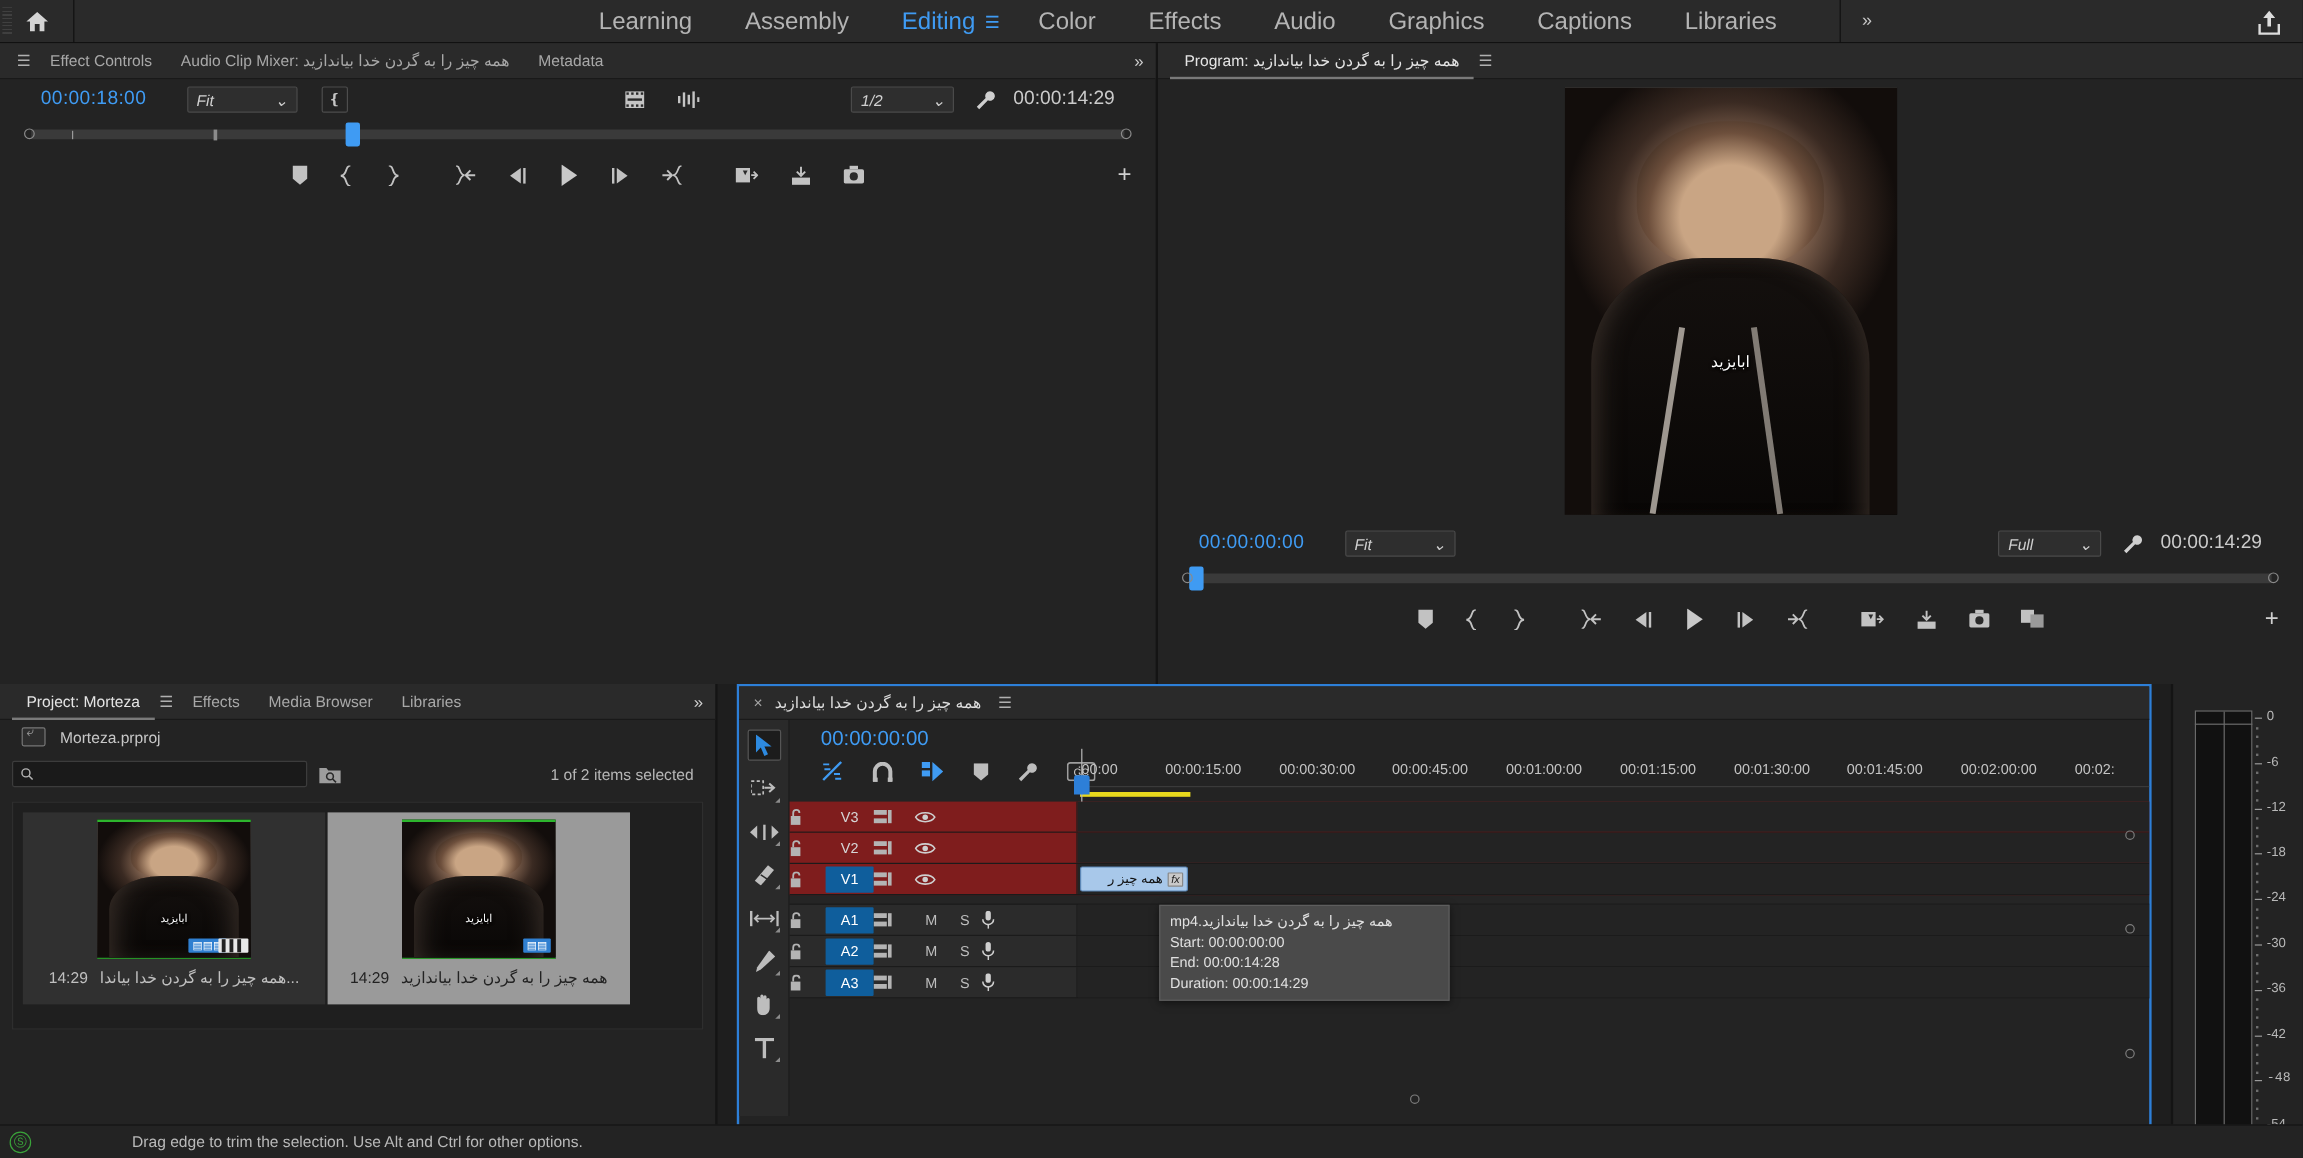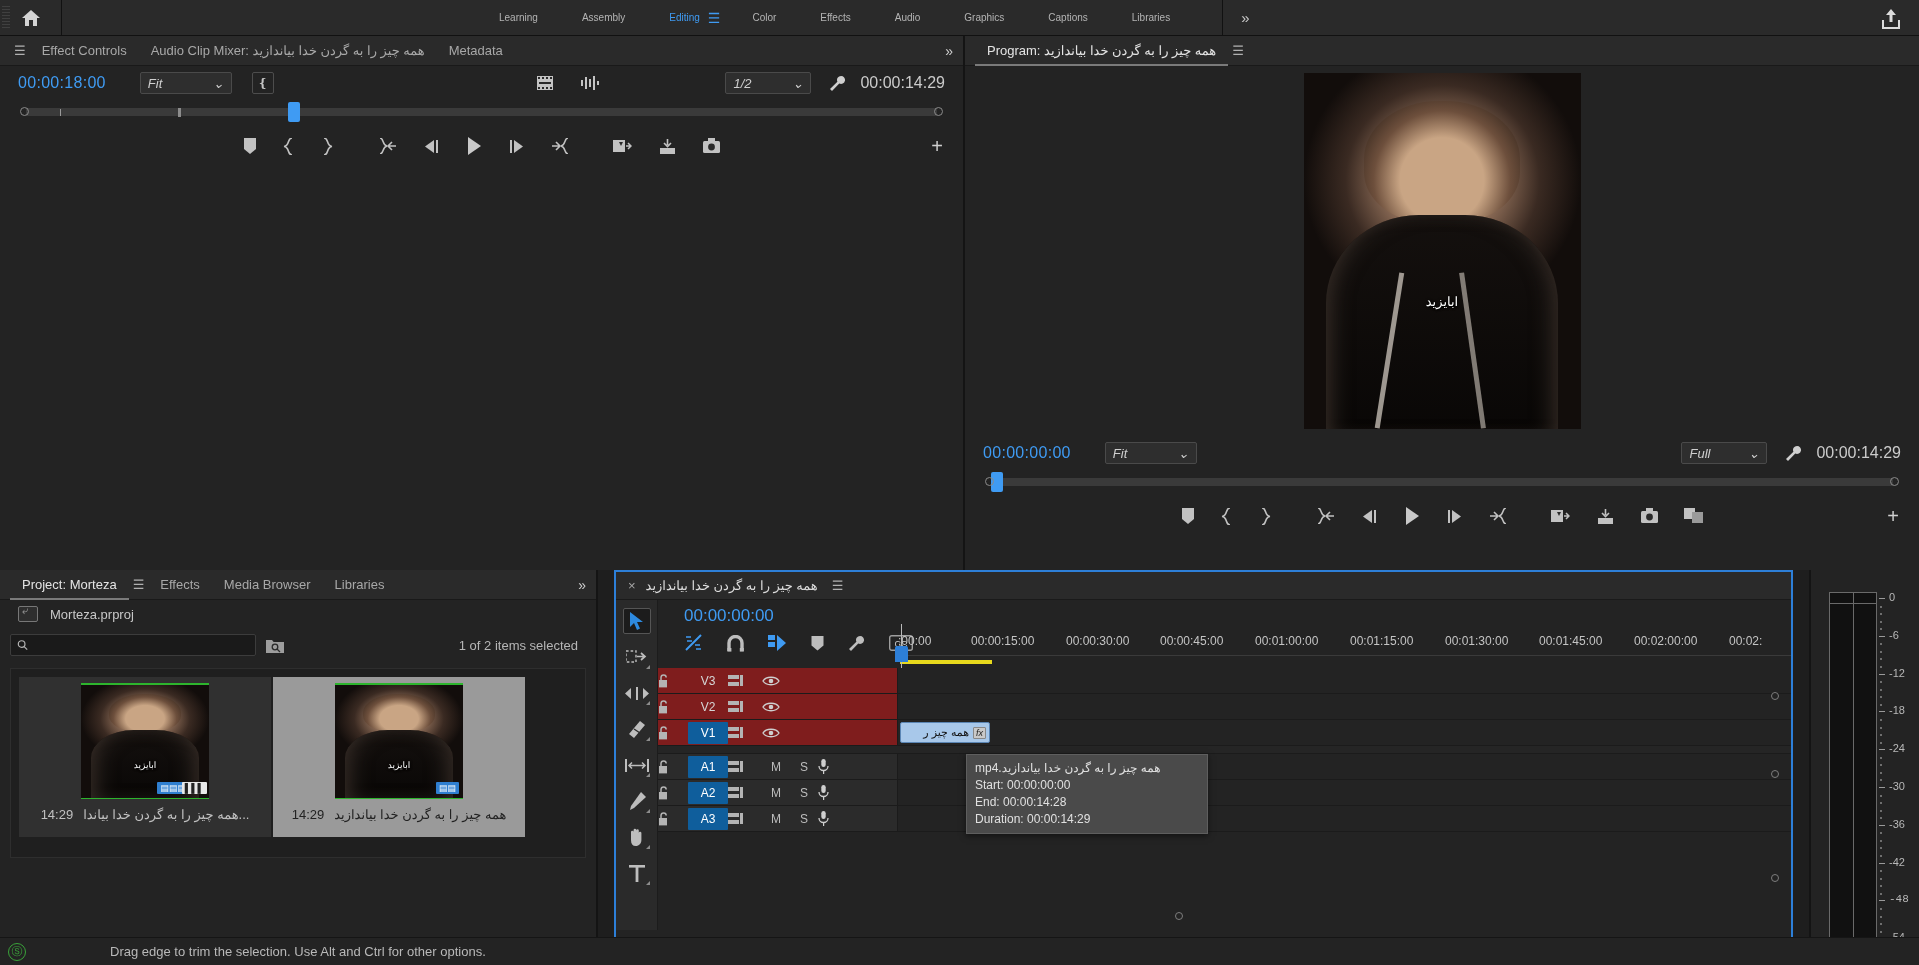--- a/index.html
+++ b/index.html
@@ -24,21 +24,21 @@
     width: 62px; height: 36px;
     display: flex; align-items: center; justify-content: center;
     border-right: 1px solid #111;
   }
   #grip { width: 8px; height: 36px; background:
      repeating-linear-gradient(to bottom, #555 0 1px, transparent 1px 3px);
      opacity:.5; position:absolute; left:2px; top:6px; height:24px; }
   #ws-tabs { display: flex; align-items: center; margin-left: 415px; height: 36px; }
   .ws-tab {
     padding: 0 22px; height: 36px; line-height: 36px;
-    font-size: 10px; color: #b4b4b4; cursor: pointer; white-space: nowrap;
+    font-size: 20px; color: #b4b4b4; cursor: pointer; white-space: nowrap;
   }
   .ws-tab.active { color: #3f9bf3; }
   .ws-menu-icon { color: #3f9bf3; font-size: 14px; margin-left: -14px; padding-right: 10px; }
   #ws-more { padding: 0 18px; color: #c8c8c8; font-size: 15px; border-left: 1px solid #111; height:36px; line-height:36px; margin-left: 30px;}
   #share-btn { position: absolute; right: 18px; top: 8px; }
 
   
   #monitors { display: flex; height: 534px; }
   .mon { background: #232323; position: relative; }
   #source-panel { width: 965px; border-right: 2px solid #141414; }
@@ -106,21 +106,21 @@
   }
   #src-title-big { position:absolute; top:44%; left:0; right:0; text-align:center;
     font-size: 27px; color:#fff; direction:rtl; text-shadow:0 0 4px #000; z-index:7;}
   #src-sub1 { position:absolute; top:58%; left:0; right:0; text-align:center;
     font-size: 18px; color:#cf2222; direction:rtl; font-weight:bold; z-index:7;}
   #src-sub2 { position:absolute; top:68%; left:0; right:0; text-align:center;
     font-size: 18px; color:#ffffff; direction:rtl; font-weight:bold; z-index:7;}
 
   
   .mon-ctl {
-    height: 34px; display: flex; align-items: center; padding: 0 18px;
+    height: 34px; display: flex; align-items: center; padding: 0 34px;
     font-size: 15px; position: relative;
   }
   .tc-blue { color: #3f9bf3; font-size: 16px; letter-spacing: .3px; font-family:"Liberation Sans",sans-serif;}
   .tc-gray { color: #cbcbcb; font-size: 16px; }
   .fit-select {
     margin-left: 26px; height: 22px; min-width: 86px;
     background: #2e2e2e; border: 1px solid #4a4a4a; border-radius: 2px;
     color: #d0d0d0; font-size: 13px; display: flex; align-items: center;
     justify-content: space-between; padding: 0 7px; cursor: pointer; font-style: italic;
   }

